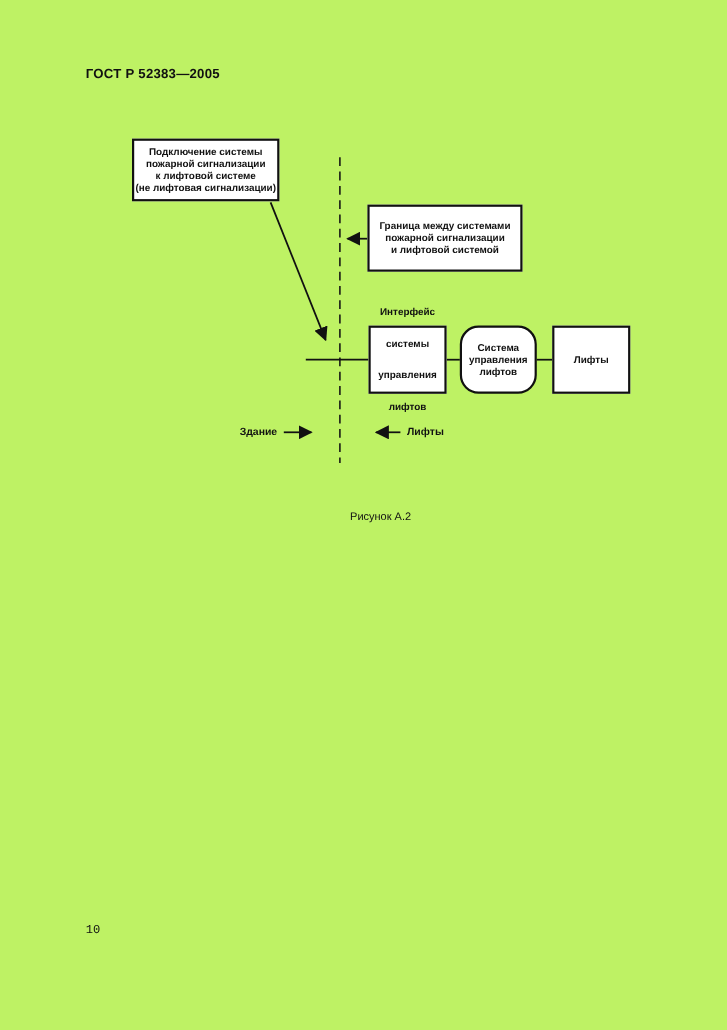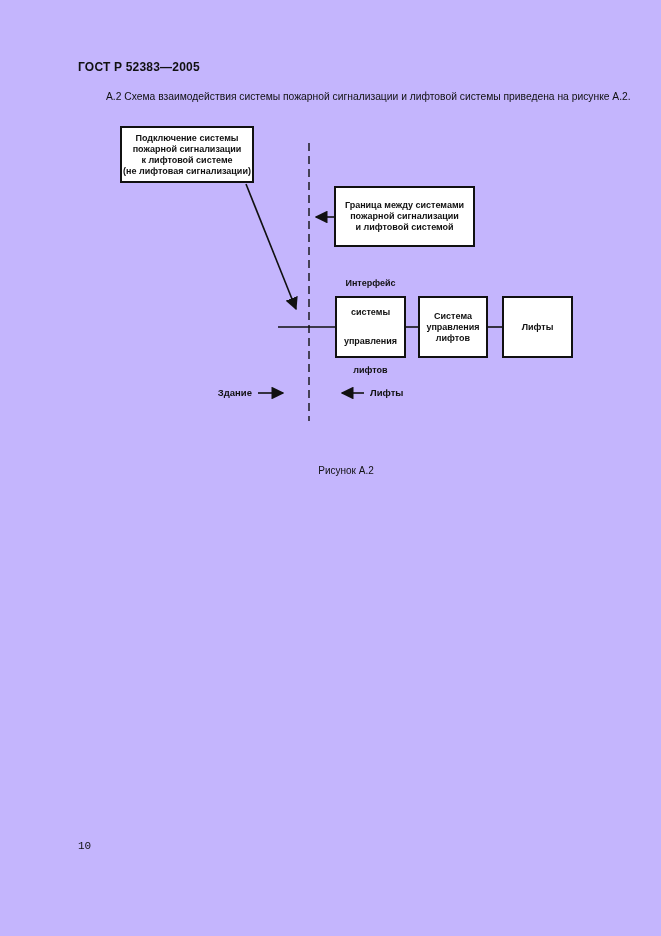--- a/index.html
+++ b/index.html
@@ -4,21 +4,21 @@
 <style>
   html, body {
     margin: 0;
     padding: 0;
     background: #ffffff;
   }
   .sheet {
     position: relative;
     width: 661px;
     height: 936px;
-    background: #c4b5fd;
+    background: #bef264;
     color: #111111;
     font-family: "Liberation Sans", "DejaVu Sans", sans-serif;
     overflow: hidden;
   }
   .doc-header {
     position: absolute;
     left: 78px;
     top: 60px;
     font-size: 12px;
     font-weight: bold;
@@ -63,21 +63,21 @@
     justify-content: center;
     text-align: center;
     font-size: 9px;
     font-weight: bold;
     line-height: 11px;
   }
   .b-connection { left: 120px; top: 126px; width: 134px; height: 57px; }
   .b-boundary   { left: 334px; top: 186px; width: 141px; height: 61px; }
   .b-outgoing   { left: 122px; top: 297px; width: 156px; height: 60px; }
   .b-interface  { left: 335px; top: 296px; width: 71px;  height: 62px; gap: 18px; }
-  .b-control    { left: 418px; top: 296px; width: 70px;  height: 62px; }
+  .b-control    { left: 418px; top: 296px; width: 70px;  height: 62px; border-radius: 17px; }
   .b-lifts      { left: 502px; top: 296px; width: 71px;  height: 62px; }
   .side-label {
     position: absolute;
     font-size: 9.5px;
     font-weight: bold;
     white-space: nowrap;
   }
   .l-building { left: 180px; top: 387px; width: 72px; text-align: right; }
   .l-lifts    { left: 370px; top: 387px; }
   .fig-caption {
@@ -97,21 +97,20 @@
     font-family: Liberation Mono, monospace;
   }
 </style>
 </head>
 <body>
 
 <div class="sheet">
 
   <div class="doc-header">ГОСТ Р 52383—2005</div>
 
-  <div class="doc-paragraph">А.2  Схема взаимодействия системы пожарной сигнализации и лифтовой системы приведена на рисунке А.2.</div>
 
   <div class="diagram">
 
     <svg class="lines" width="661" height="936" viewBox="0 0 661 936">
       <defs>
         <marker id="arr" viewBox="0 0 10 10" refX="9" refY="5" markerWidth="8" markerHeight="8" orient="auto-start-reverse">
           <path d="M0,0 L10,5 L0,10 z" fill="#111111"></path>
         </marker>
       </defs>
       <line class="dash" x1="309" y1="143" x2="309" y2="421"></line>

